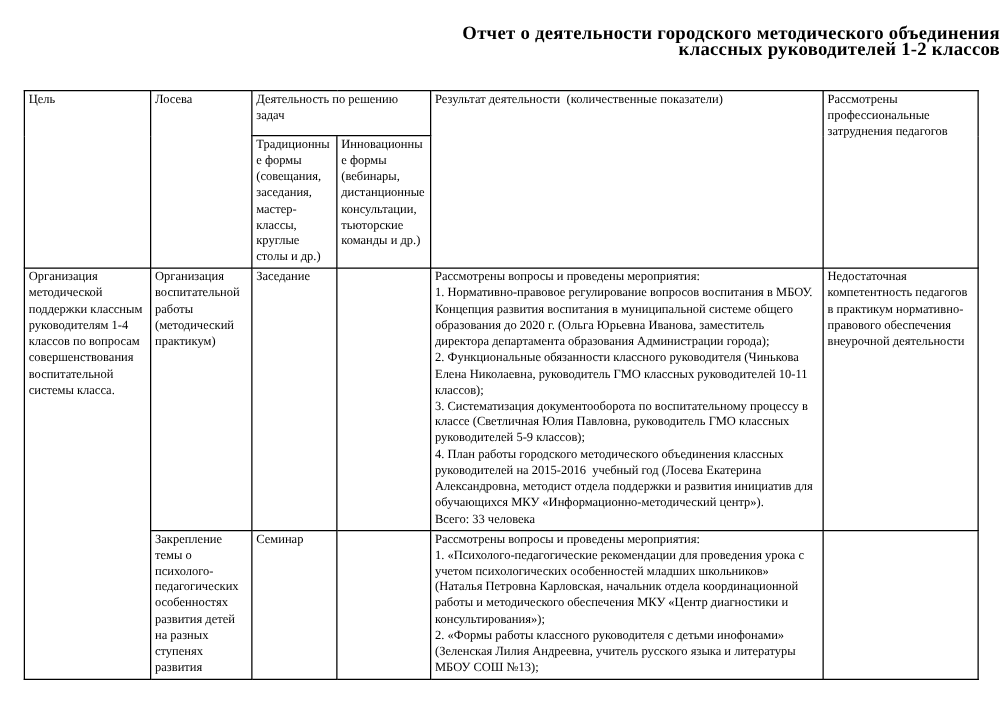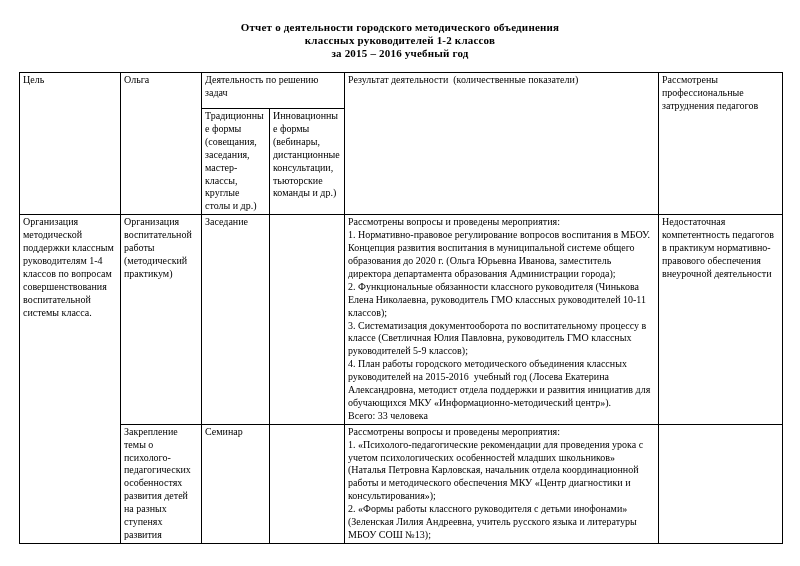--- a/index.html
+++ b/index.html
@@ -17,23 +17,23 @@
     position: relative;
     width: 800px;
     height: 566px;
     background: #ffffff;
   }
   .doc-title {
     position: absolute;
     top: 21px;
     left: 0;
     width: 800px;
-    text-align: center;
+    text-align: right;
     font-weight: bold;
-    font-size: 11px;
+    font-size: 15px;
     line-height: 13px;
     letter-spacing: 0.2px;
   }
   table.report {
     position: absolute;
     left: 19px;
     top: 72px;
     width: 763px;
     border-collapse: collapse;
     table-layout: fixed;
@@ -54,36 +54,35 @@
   tr.data-row-2 { height: 110px; }
 </style>
 </head>
 <body>
 
 <div class="page">
 
   <div class="doc-title">
     <div>Отчет о деятельности городского методического объединения</div>
     <div>классных руководителей 1-2 классов</div>
-    <div>за 2015 – 2016 учебный год</div>
   </div>
 
   <table class="report">
     <colgroup>
       <col style="width:101px">
       <col style="width:81px">
       <col style="width:68px">
       <col style="width:75px">
       <col style="width:314px">
       <col style="width:124px">
     </colgroup>
     <tbody>
       <tr class="hdr-top">
         <td rowspan="2">Цель</td>
-        <td rowspan="2">Ольга</td>
+        <td rowspan="2">Лосева</td>
         <td colspan="2">Деятельность по решению задач</td>
         <td rowspan="2">Результат деятельности  (количественные показатели)</td>
         <td rowspan="2">Рассмотрены профессиональные затруднения педагогов</td>
       </tr>
       <tr class="hdr-sub">
         <td>Традиционные формы (совещания, заседания, мастер-классы, круглые столы и др.)</td>
         <td>Инновационные формы (вебинары, дистанционные консультации, тьюторские команды и др.)</td>
       </tr>
       <tr class="data-row-1">
         <td rowspan="2">Организация методической поддержки классным руководителям 1-4 классов по вопросам совершенствования воспитательной системы класса.</td>

